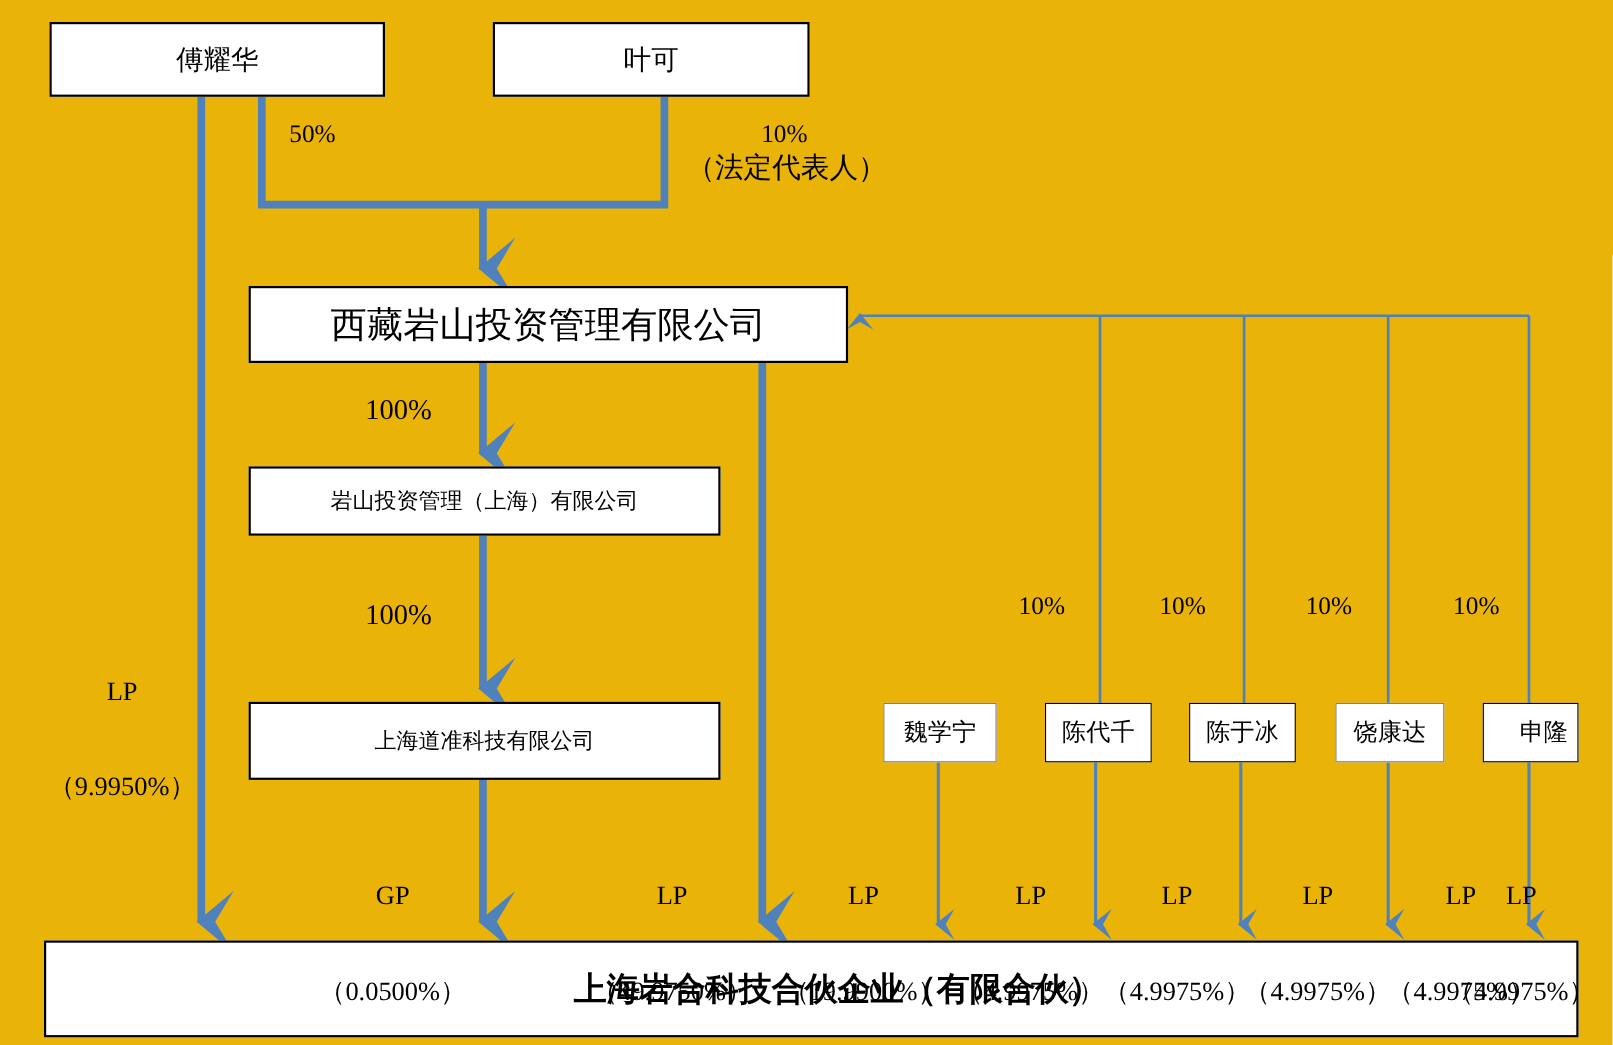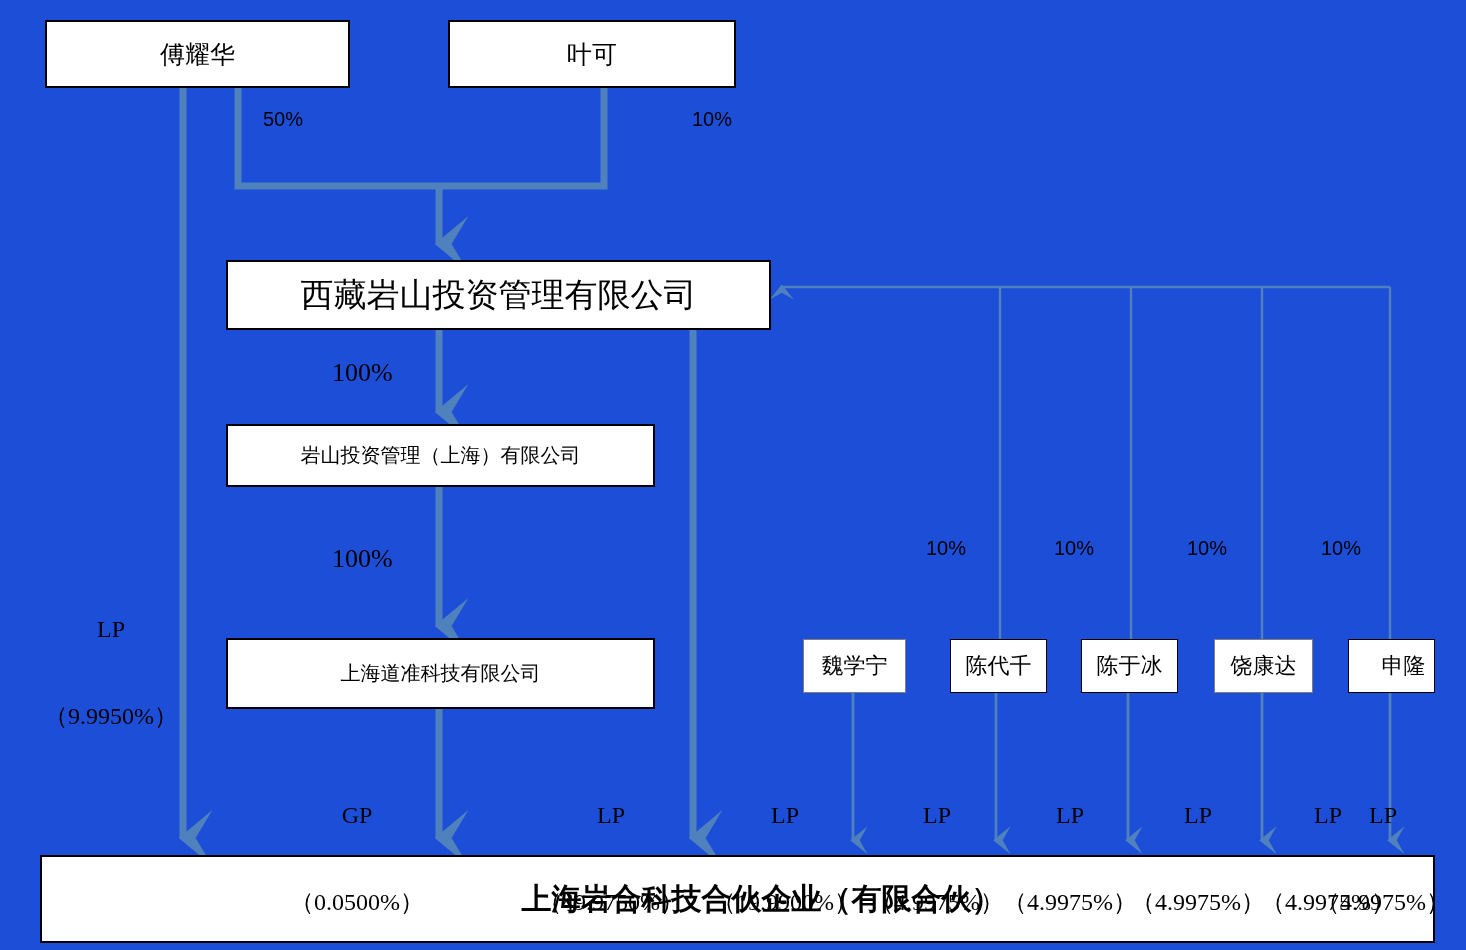--- a/index.html
+++ b/index.html
@@ -8,21 +8,21 @@
     padding: 0;
     background: #ffffff;
   }
   body {
     font-family: "Liberation Serif", "DejaVu Serif", serif;
   }
   #canvas {
     position: relative;
     width: 1466px;
     height: 950px;
-    background: #1d4ed8;
+    background: #eab308;
     overflow: hidden;
   }
   #wires {
     position: absolute;
     left: 0;
     top: 0;
     width: 1466px;
     height: 950px;
     pointer-events: none;
   }
@@ -70,22 +70,22 @@
     color: #000000;
     white-space: pre;
     line-height: 1.18;
     z-index: 4;
   }
   .lbl-pct {
     font-size: 26px;
     font-family: "Liberation Serif", "DejaVu Serif", serif;
   }
   .lbl-pct-sans {
-    font-size: 20px;
-    font-family: Liberation Sans, sans-serif;
+    font-size: 23px;
+    font-family: Liberation Serif, serif;
   }
   .lbl-role {
     font-size: 24px;
     text-align: center;
     line-height: 1.22;
   }
 </style>
 </head>
 <body>
 
@@ -171,20 +171,21 @@
   </div>
 
   <div class="node node-thick node-bottom" style="left:40px; top:855px; width:1395px; height:88px;">
     <span>上海岩合科技合伙企业（有限合伙）</span>
   </div>
 
   <div class="lbl lbl-pct-sans" style="left:263px; top:108px;">50%</div>
 
   <div class="lbl lbl-pct-sans" style="left:692px; top:108px;">10%</div>
 
+  <div class="lbl lbl-pct" style="left:624px; top:138px;">（法定代表人）</div>
 
   <div class="lbl lbl-pct" style="left:332px; top:358px;">100%</div>
 
   <div class="lbl lbl-pct" style="left:332px; top:544px;">100%</div>
 
   <div class="lbl lbl-pct-sans" style="left:926px; top:537px;">10%</div>
 
   <div class="lbl lbl-pct-sans" style="left:1054px; top:537px;">10%</div>
 
   <div class="lbl lbl-pct-sans" style="left:1187px; top:537px;">10%</div>

